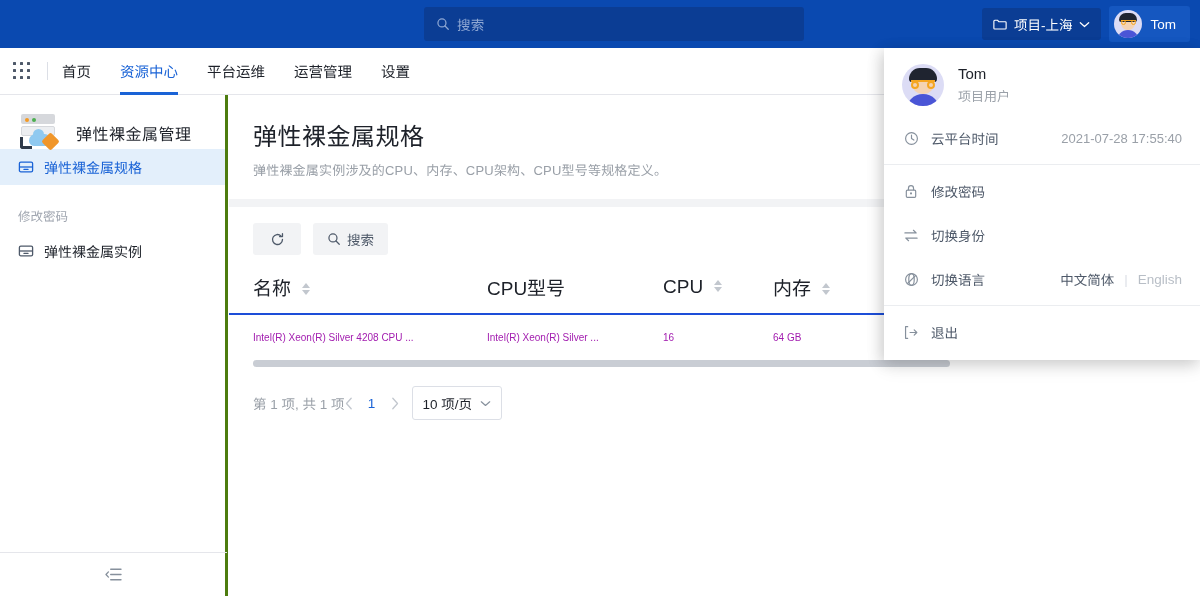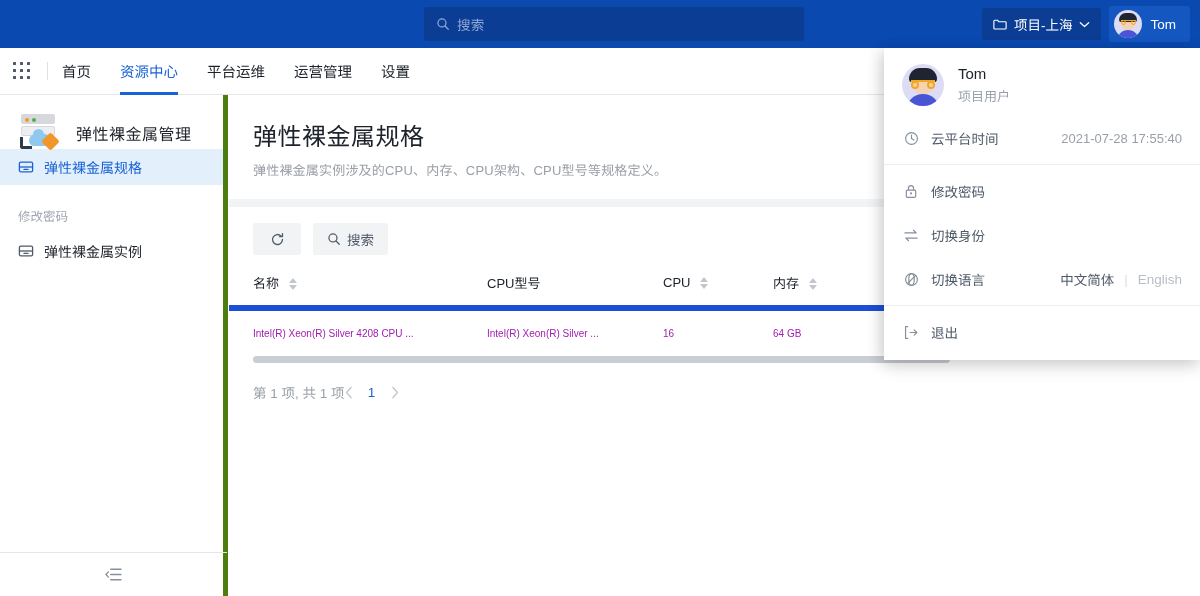--- a/index.html
+++ b/index.html
@@ -193,21 +193,21 @@
     background: #1a63d6;
   }
 
   
   .sidebar {
     position: absolute;
     left: 0; top: 95px;
     width: 228px;
     height: 501px;
     background: #ffffff;
-    border-right: 5px solid #4d7c0f;
+    border-right: 3px solid #4d7c0f;
     box-sizing: border-box;
   }
   .side-brand {
     display: flex;
     align-items: center;
     gap: 12px;
     padding: 22px 0 0 18px;
     height: 54px;
     box-sizing: border-box;
   }
@@ -349,24 +349,24 @@
   }
 
   table.grid {
     width: 100%;
     border-collapse: collapse;
     table-layout: fixed;
   }
   table.grid th {
     text-align: left;
     font-weight: normal;
-    font-size: 13px;
+    font-size: 19px;
     color: #1d2129;
     padding: 0 0 13px 0;
-    border-bottom: 6px solid #1d4ed8;
+    border-bottom: 2px solid #1d4ed8;
     white-space: nowrap;
     margin-top: 33px;
   }
   table.grid td {
     font-size: 10px;
     color: #a21caf;
     padding: 17px 0 17px 0;
     white-space: nowrap;
     overflow: hidden;
     text-overflow: ellipsis;
@@ -717,20 +717,28 @@
             <svg width="8" height="13" viewBox="0 0 8 13" fill="none" stroke="#c2c7ce" stroke-width="1.3">
               <path d="M6.2 1.2 1.5 6.5l4.7 5.3" stroke-linecap="round" stroke-linejoin="round"></path>
             </svg>
           </span>
           <span class="pg-num">1</span>
           <span class="pg-arrow">
             <svg width="8" height="13" viewBox="0 0 8 13" fill="none" stroke="#c2c7ce" stroke-width="1.3">
               <path d="M1.8 1.2 6.5 6.5l-4.7 5.3" stroke-linecap="round" stroke-linejoin="round"></path>
             </svg>
           </span>
+          <span class="pg-size">
+            <span>10 项/页</span>
+            <span>
+              <svg width="11" height="7" viewBox="0 0 12 8" fill="none" stroke="#86909c" stroke-width="1.3">
+                <path d="M1.2 2 6 6.3 10.8 2" stroke-linecap="round" stroke-linejoin="round"></path>
+              </svg>
+            </span>
+          </span>
         </div>
       </div>
 
     </div>
   </div>
 
   <div class="user-menu">
 
     <div class="um-profile">
       <span class="avatar lg">

